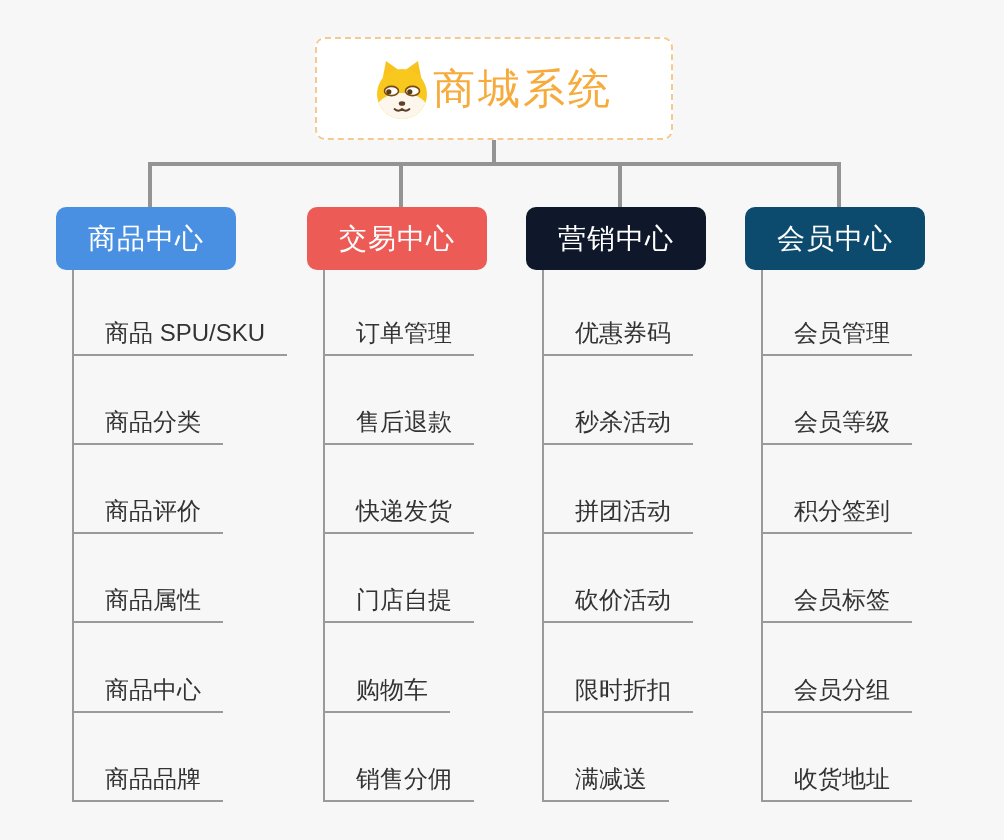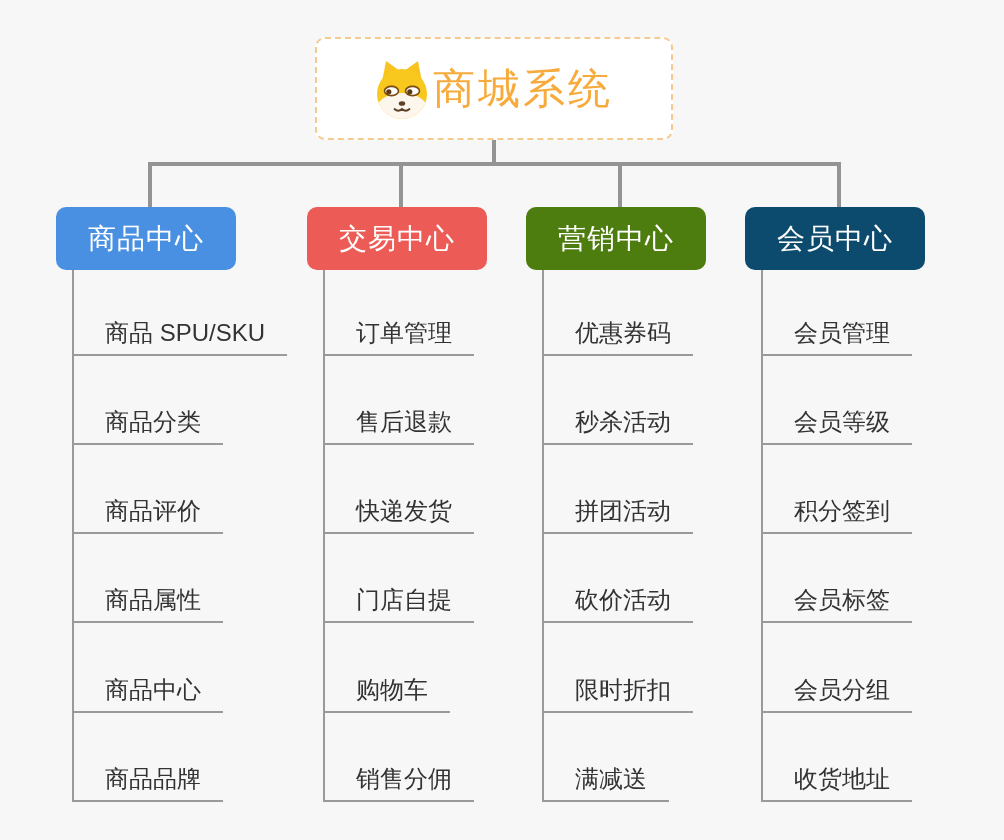--- a/index.html
+++ b/index.html
@@ -87,21 +87,21 @@
     <div class="conn drop" style="left: 398.5px;"></div>
     <div class="branch-box" style="left: 307px; background: rgb(236, 91, 86);">交易中心</div>
     <div class="vline" style="left: 323px;"></div>
     <div class="child" style="left: 323px; top: 310px;">订单管理</div>
     <div class="child" style="left: 323px; top: 399px;">售后退款</div>
     <div class="child" style="left: 323px; top: 488px;">快递发货</div>
     <div class="child" style="left: 323px; top: 577px; font-family: Liberation Serif, serif;">门店自提</div>
     <div class="child" style="left: 323px; top: 667px;">购物车</div>
     <div class="child" style="left: 323px; top: 756px;">销售分佣</div>
     <div class="conn drop" style="left: 617.5px;"></div>
-    <div class="branch-box" style="left: 526px; background: #4d7c0f;">营销中心</div>
+    <div class="branch-box" style="left: 526px; background: #0f172a;">营销中心</div>
     <div class="vline" style="left: 542px;"></div>
     <div class="child" style="left: 542px; top: 310px;">优惠券码</div>
     <div class="child" style="left: 542px; top: 399px;">秒杀活动</div>
     <div class="child" style="left: 542px; top: 488px;">拼团活动</div>
     <div class="child" style="left: 542px; top: 577px;">砍价活动</div>
     <div class="child" style="left: 542px; top: 667px;">限时折扣</div>
     <div class="child" style="left: 542px; top: 756px;">满减送</div>
     <div class="conn drop" style="left: 836.5px;"></div>
     <div class="branch-box" style="left: 745px; background: #0c4a6e;">会员中心</div>
     <div class="vline" style="left: 761px;"></div>

